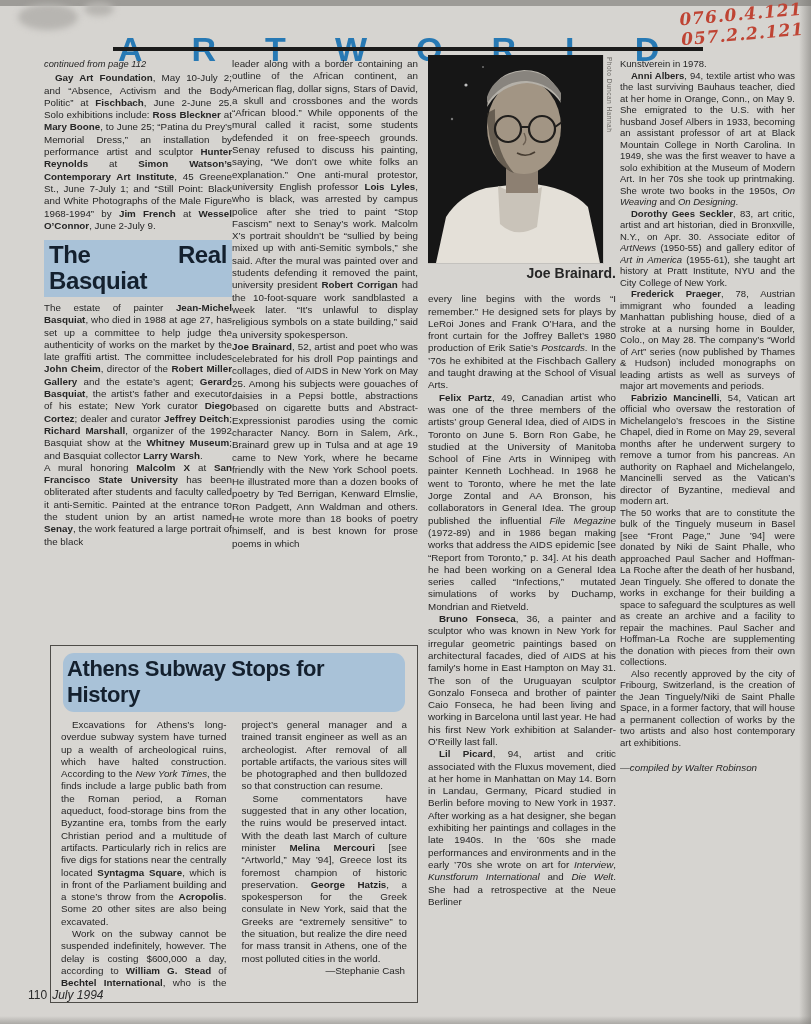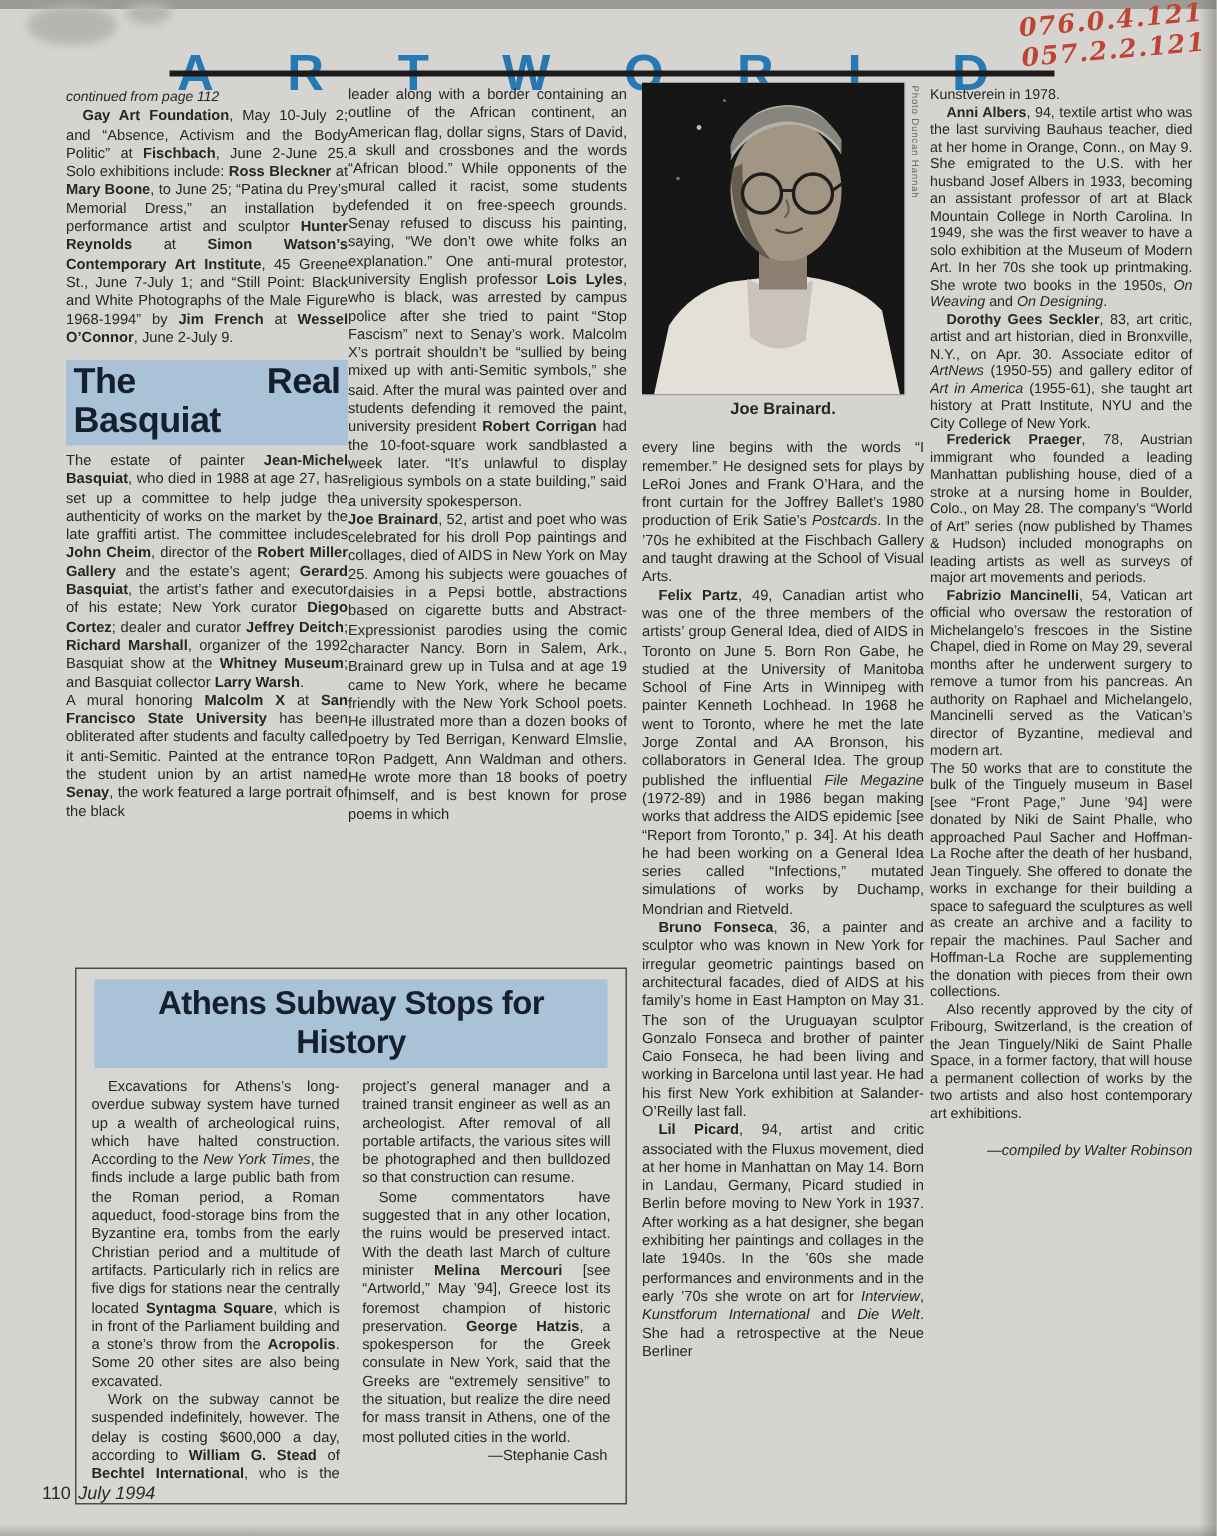--- a/index.html
+++ b/index.html
@@ -53,34 +53,34 @@
   .headline.obit{font-size:21px;}
 
   
   .photo-wrap{position:relative;width:188px;height:208px;margin-bottom:4px;}
   .photo{position:absolute;left:0;top:0;width:175px;height:208px;background:#161616;
     outline:1px solid #c4c2be;}
   .photo-credit{
     position:absolute;right:1px;top:2px;width:11px;height:200px;
     writing-mode:vertical-rl;font-size:6.5px;color:#6b6965;letter-spacing:.5px;
   }
-  .caption{font-weight:bold;font-size:11px;margin:4px 0 14px;text-align:center;}
+  .caption{font-weight:bold;font-size:14px;margin:4px 0 14px;text-align:right;}
 
-  .compiled{margin-top:14px;text-align:right;font-style:italic;font-size:9.8px;}
+  .compiled{margin-top:14px;text-align:left;font-style:italic;font-size:9.8px;}
 
   
   .athens{
     position:absolute;left:50px;top:645px;width:368px;height:358px;
     border:1.5px solid #4e4c48;background:#d8d6d2;box-sizing:border-box;
     padding:7px 10px 6px;
   }
   .athens-head{
     display:block;margin:0 2px 7px;padding:3px 4px 4px;
-    background:#a9c2d8;color:#14202e;text-align:center;
-    font-weight:bold;font-size:22px;letter-spacing:-0.4px;
+    background:#a9c2d8;color:#14202e;
+    font-weight:bold;font-size:22px;letter-spacing:-0.4px;border-radius:11px;
   }
   .athens-text{
     column-count:2;column-gap:15px;
     font-size:9.8px;line-height:12.3px;color:#262626;text-align:justify;
   }
   .athens-byline{text-align:right;padding-right:2px;}
 
   
   .footer{position:absolute;left:28px;top:988px;font-family:Liberation Sans, sans-serif;
     font-size:12px;color:#2a2a2a;}

